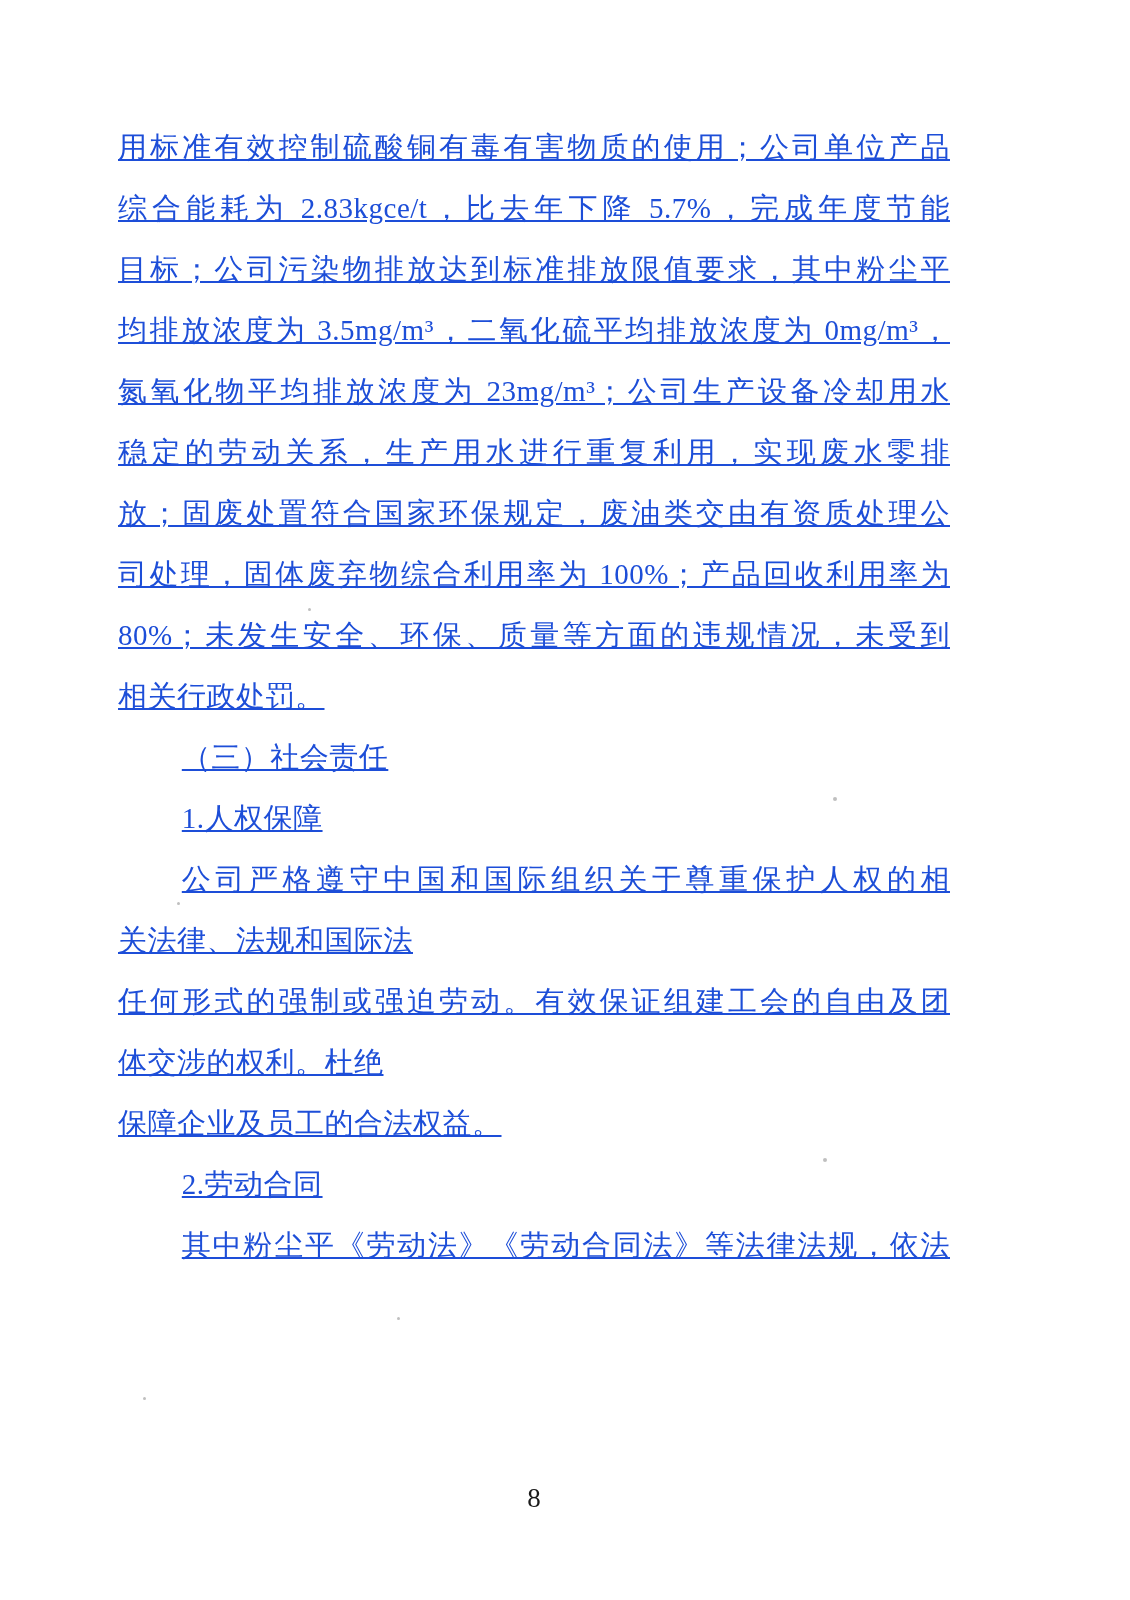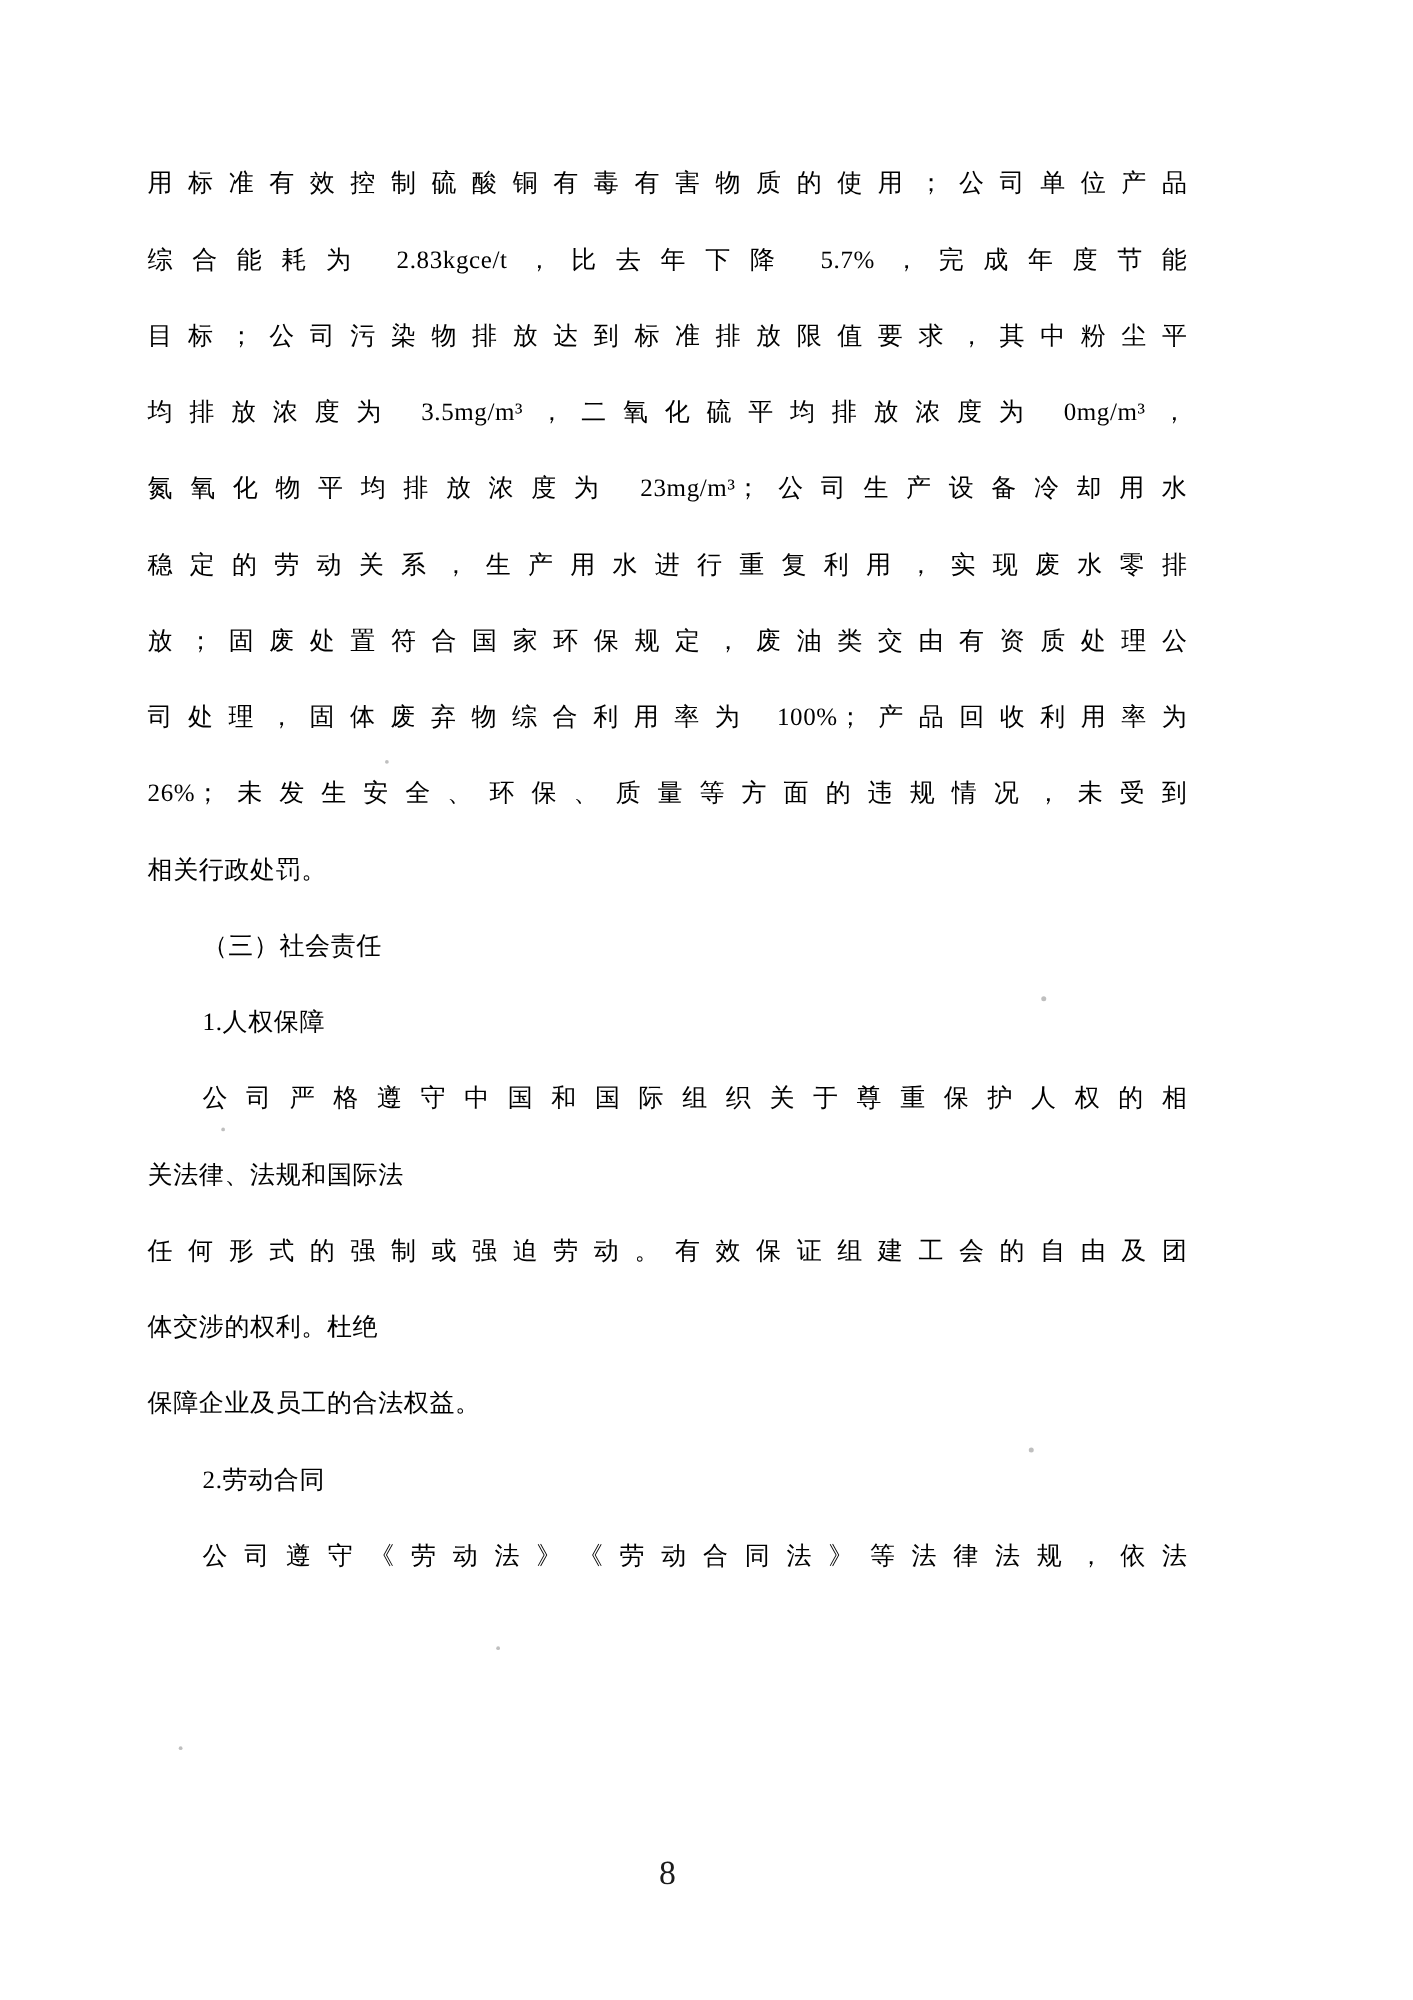--- a/index.html
+++ b/index.html
@@ -24,25 +24,26 @@
   }
   .text-block {
     position: absolute;
     left: 118px;
     top: 117px;
     width: 832px;
   }
   .doc-line {
     height: 61px;
     line-height: 61px;
-    font-size: 20px;
+    font-size: 29px;
     letter-spacing: 0.5px;
     white-space: pre;
     text-align: left;
-    color: #000000;
+    color: #1d4ed8;
+    text-decoration: underline;
   }
   .doc-line.fill {
     white-space: normal;
     text-align: justify;
     text-align-last: justify;
   }
   .doc-line.indent {
     text-indent: 2.2em;
   }
   .page-number {
@@ -69,31 +70,31 @@
 
   <div class="text-block" id="doc-lines">
       <div class="doc-line fill">用标准有效控制硫酸铜有毒有害物质的使用；公司单位产品</div>
       <div class="doc-line fill">综合能耗为 2.83kgce/t，比去年下降 5.7%，完成年度节能</div>
       <div class="doc-line fill">目标；公司污染物排放达到标准排放限值要求，其中粉尘平</div>
       <div class="doc-line fill">均排放浓度为 3.5mg/m³，二氧化硫平均排放浓度为 0mg/m³，</div>
       <div class="doc-line fill">氮氧化物平均排放浓度为 23mg/m³；公司生产设备冷却用水</div>
       <div class="doc-line fill">稳定的劳动关系，生产用水进行重复利用，实现废水零排</div>
       <div class="doc-line fill">放；固废处置符合国家环保规定，废油类交由有资质处理公</div>
       <div class="doc-line fill">司处理，固体废弃物综合利用率为 100%；产品回收利用率为</div>
-      <div class="doc-line fill">26%；未发生安全、环保、质量等方面的违规情况，未受到</div>
+      <div class="doc-line fill">80%；未发生安全、环保、质量等方面的违规情况，未受到</div>
       <div class="doc-line">相关行政处罚。</div>
       <div class="doc-line indent">（三）社会责任</div>
       <div class="doc-line indent">1.人权保障</div>
       <div class="doc-line indent fill">公司严格遵守中国和国际组织关于尊重保护人权的相</div>
       <div class="doc-line">关法律、法规和国际法</div>
       <div class="doc-line fill">任何形式的强制或强迫劳动。有效保证组建工会的自由及团</div>
       <div class="doc-line">体交涉的权利。杜绝</div>
       <div class="doc-line">保障企业及员工的合法权益。</div>
       <div class="doc-line indent">2.劳动合同</div>
-      <div class="doc-line indent fill">公司遵守《劳动法》《劳动合同法》等法律法规，依法</div>
+      <div class="doc-line indent fill">其中粉尘平《劳动法》《劳动合同法》等法律法规，依法</div>
     </div>
 
   <div class="page-number">8</div>
 
   <div class="speck" style="left:833px; top:797px; width:4px; height:4px;"></div>
   <div class="speck" style="left:308px; top:608px; width:3px; height:3px;"></div>
   <div class="speck" style="left:823px; top:1158px; width:4px; height:4px;"></div>
   <div class="speck" style="left:397px; top:1317px; width:3px; height:3px;"></div>
   <div class="speck" style="left:177px; top:902px; width:3px; height:3px;"></div>
   <div class="speck" style="left:143px; top:1397px; width:3px; height:3px;"></div>

